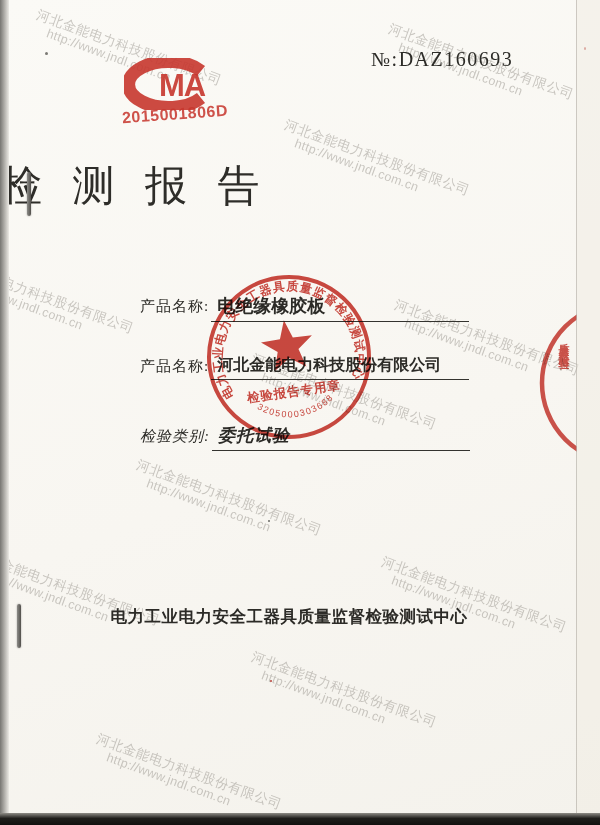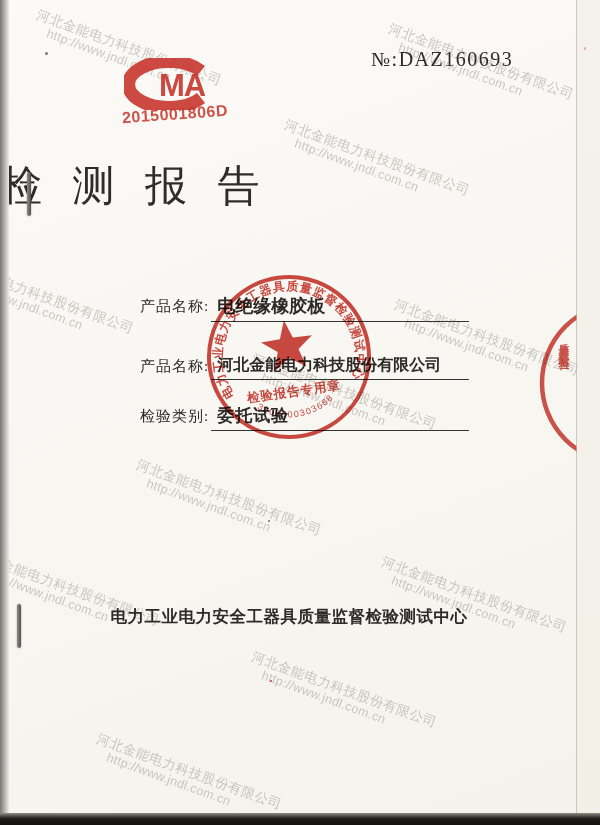--- a/index.html
+++ b/index.html
@@ -21,21 +21,21 @@
   .cma-c{fill:none;stroke:var(--red);stroke-width:13px;opacity:.9;}
   .cma-ma{fill:var(--red);font-family:"Liberation Sans",sans-serif;font-weight:bold;
           font-size:31px;letter-spacing:-1px;opacity:.9;}
   .cma-no{position:absolute;left:122px;top:105px;width:120px;color:var(--red);
           font-family:"Liberation Sans",sans-serif;font-weight:bold;font-size:16px;
           letter-spacing:.5px;transform:rotate(-4deg);opacity:.85;}
   .report-no{position:absolute;left:371px;top:48px;font-size:20px;letter-spacing:1.5px;}
   .title{position:absolute;left:0;top:158px;width:578px;margin:0;
          font-size:42px;font-weight:400;letter-spacing:10px;color:#2e2d29;}
   .row{position:absolute;left:140px;display:flex;align-items:center;}
-  .row0{top:294px;} .row1{top:355px;} .row2{top:404px;}
+  .row0{top:294px;} .row1{top:355px;} .row2{top:424px;font-style:italic;}
   .flabel{font-size:15px;letter-spacing:1px;margin-bottom:3px;white-space:nowrap;}
   .fval{width:252px;border-bottom:1.5px solid #34332f;margin-left:2px;
         padding:0 0 3px 6px;font-weight:bold;white-space:nowrap;}
   .row0 .fval{font-size:18px;} .row1 .fval{font-size:16px;} .row2 .fval{font-size:17px;letter-spacing:1px;}
   .footer-org{position:absolute;left:0;top:606px;width:578px;text-align:center;
               font-size:16.5px;font-weight:bold;letter-spacing:.5px;}
 
   
   .seal{position:absolute;left:199px;top:267px;z-index:3;mix-blend-mode:multiply;
         opacity:.9;transform:rotate(-8deg);}

